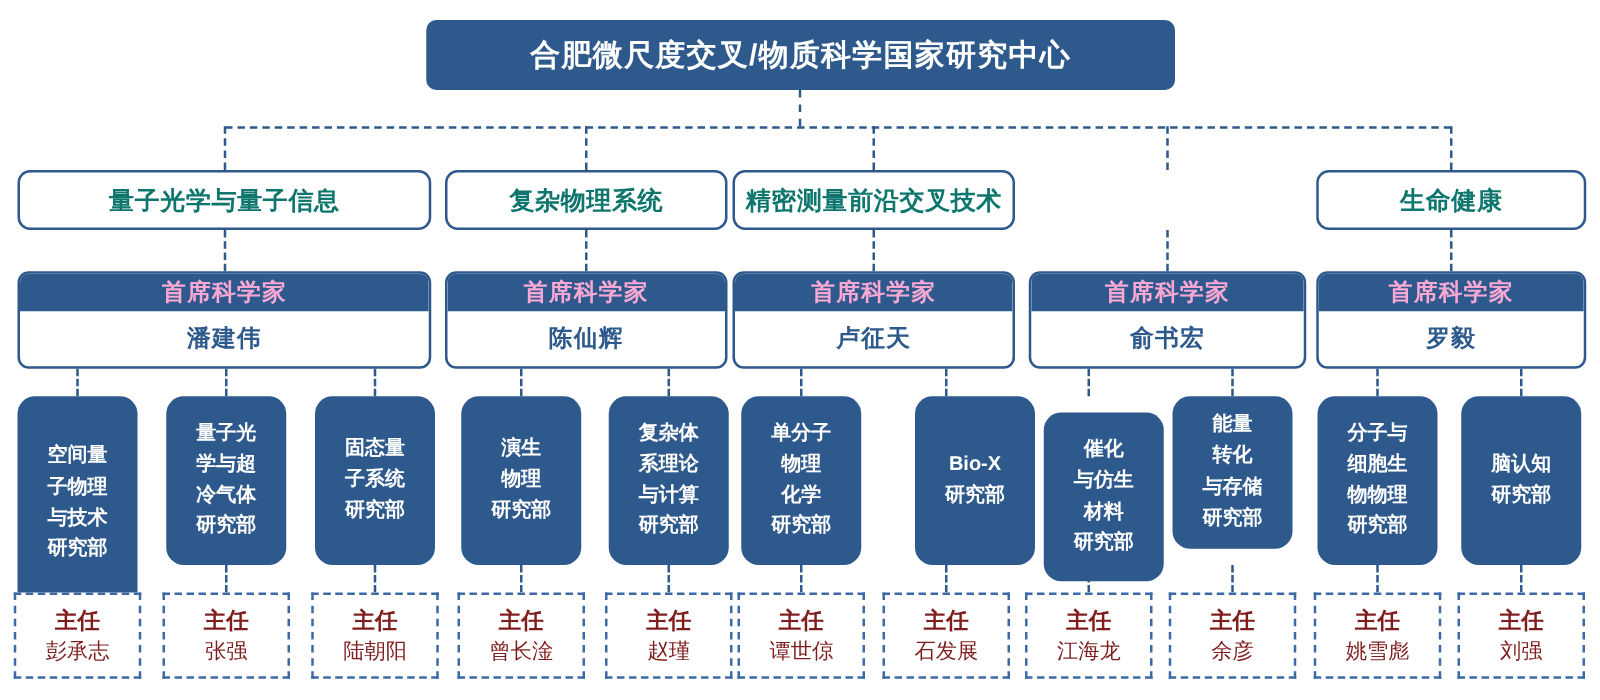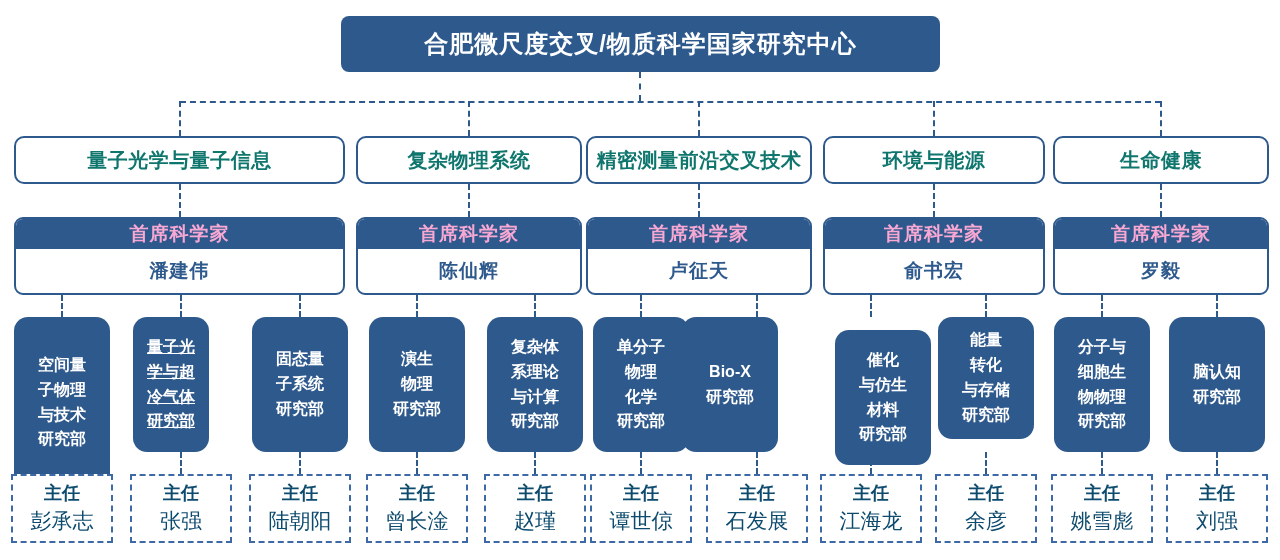--- a/index.html
+++ b/index.html
@@ -43,24 +43,24 @@
 
   .dept-box {
     background: #2e598c; color: #ffffff; border-radius: 14px;
     font-size: 16px; font-weight: bold; line-height: 1.55;
     white-space: pre-line; padding: 2px;
   }
 
   .director-box {
     background: #ffffff; border: 2px dashed #3d69a6;
     flex-direction: column; justify-content: center;
-    color: #0c4a6e; line-height: 1.4;
+    color: #7f1d1d; line-height: 1.4;
   }
   .director-title { font-size: 18px; font-weight: bold; }
-  .director-name { font-size: 21px; font-weight: normal; }
+  .director-name { font-size: 17px; font-weight: normal; }
 
   .vline { position: absolute; width: 0; border-left: 2px dashed #2e598c; }
   .hline { position: absolute; height: 0; border-top: 2px dashed #2e598c; }
 </style>
 </head>
 <body>
 
 <div class="canvas">
 
   <div class="box title-box" style="left:341px; top:16px; width:599px; height:56px;">合肥微尺度交叉/物质科学国家研究中心</div>
@@ -69,21 +69,20 @@
   <div class="hline" style="left:180px; top:101px; width:981px;"></div>
   <div class="vline" style="left:179px; top:101px; height:35px;"></div>
   <div class="vline" style="left:468px; top:101px; height:35px;"></div>
   <div class="vline" style="left:698px; top:101px; height:35px;"></div>
   <div class="vline" style="left:933px; top:101px; height:35px;"></div>
   <div class="vline" style="left:1160px; top:101px; height:35px;"></div>
 
   <div class="box branch-box" style="left:14px; top:136px; width:331px; height:48px;">量子光学与量子信息</div>
   <div class="box branch-box" style="left:586px; top:136px; width:226px; height:48px;">精密测量前沿交叉技术</div>
   <div class="box branch-box" style="left:356px; top:136px; width:226px; height:48px;">复杂物理系统</div>
-  <div class="box branch-box" style="left:823px; top:136px; width:222px; height:48px;">环境与能源</div>
   <div class="box branch-box" style="left:1053px; top:136px; width:216px; height:48px;">生命健康</div>
 
   <div class="vline" style="left:179px; top:184px; height:33px;"></div>
   <div class="vline" style="left:468px; top:184px; height:33px;"></div>
   <div class="vline" style="left:698px; top:184px; height:33px;"></div>
   <div class="vline" style="left:933px; top:184px; height:33px;"></div>
   <div class="vline" style="left:1160px; top:184px; height:33px;"></div>
 
   <div class="chief-card" style="left:14px; top:217px; width:331px; height:78px;">
     <div class="chief-header">首席科学家</div>
@@ -115,39 +114,39 @@
   <div class="vline" style="left:756px; top:295px; height:22px;"></div>
   <div class="vline" style="left:870px; top:295px; height:22px;"></div>
   <div class="vline" style="left:985px; top:295px; height:22px;"></div>
   <div class="vline" style="left:1101px; top:295px; height:22px;"></div>
   <div class="vline" style="left:1216px; top:295px; height:22px;"></div>
 
   <div class="box dept-box" style="left:14px; top:317px; width:96px; height:171px;">空间量
 子物理
 与技术
 研究部</div>
-  <div class="box dept-box" style="left:133px; top:317px; width:76px; height:135px;text-decoration:underline;">量子光
+  <div class="box dept-box" style="left:133px; top:317px; width:96px; height:135px;">量子光
 学与超
 冷气体
 研究部</div>
   <div class="box dept-box" style="left:252px; top:317px; width:96px; height:135px;">固态量
 子系统
 研究部</div>
   <div class="box dept-box" style="left:369px; top:317px; width:96px; height:135px;">演生
 物理
 研究部</div>
   <div class="box dept-box" style="left:487px; top:317px; width:96px; height:135px;">复杂体
 系理论
 与计算
 研究部</div>
   <div class="box dept-box" style="left:593px; top:317px; width:96px; height:135px;">单分子
 物理
 化学
 研究部</div>
-  <div class="box dept-box" style="left:682px; top:317px; width:96px; height:135px;">Bio-X
+  <div class="box dept-box" style="left:732px; top:317px; width:96px; height:135px;">Bio-X
 研究部</div>
   <div class="box dept-box" style="left:823px; top:330px; width:96px; height:135px;margin-left:12px;">催化
 与仿生
 材料
 研究部</div>
   <div class="box dept-box" style="left:938px; top:317px; width:96px; height:122px;">能量
 转化
 与存储
 研究部</div>
   <div class="box dept-box" style="left:1054px; top:317px; width:96px; height:135px;">分子与

